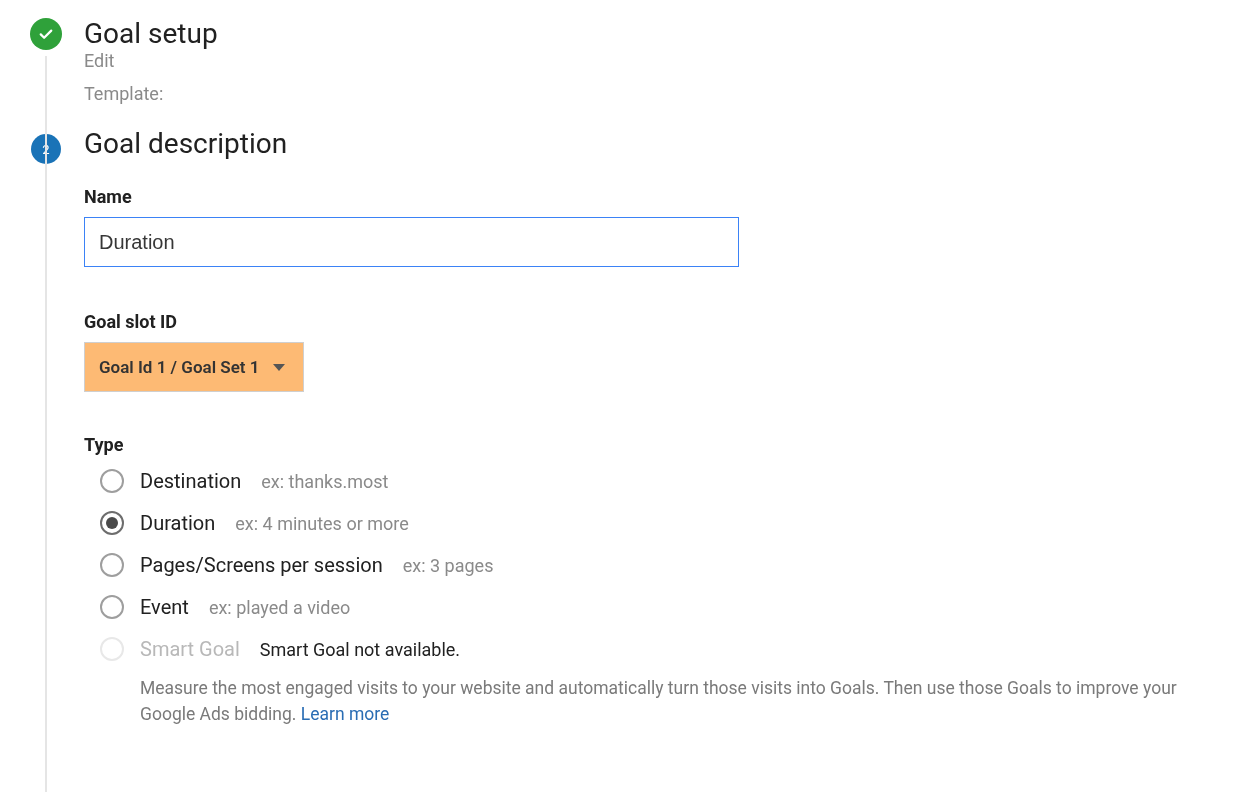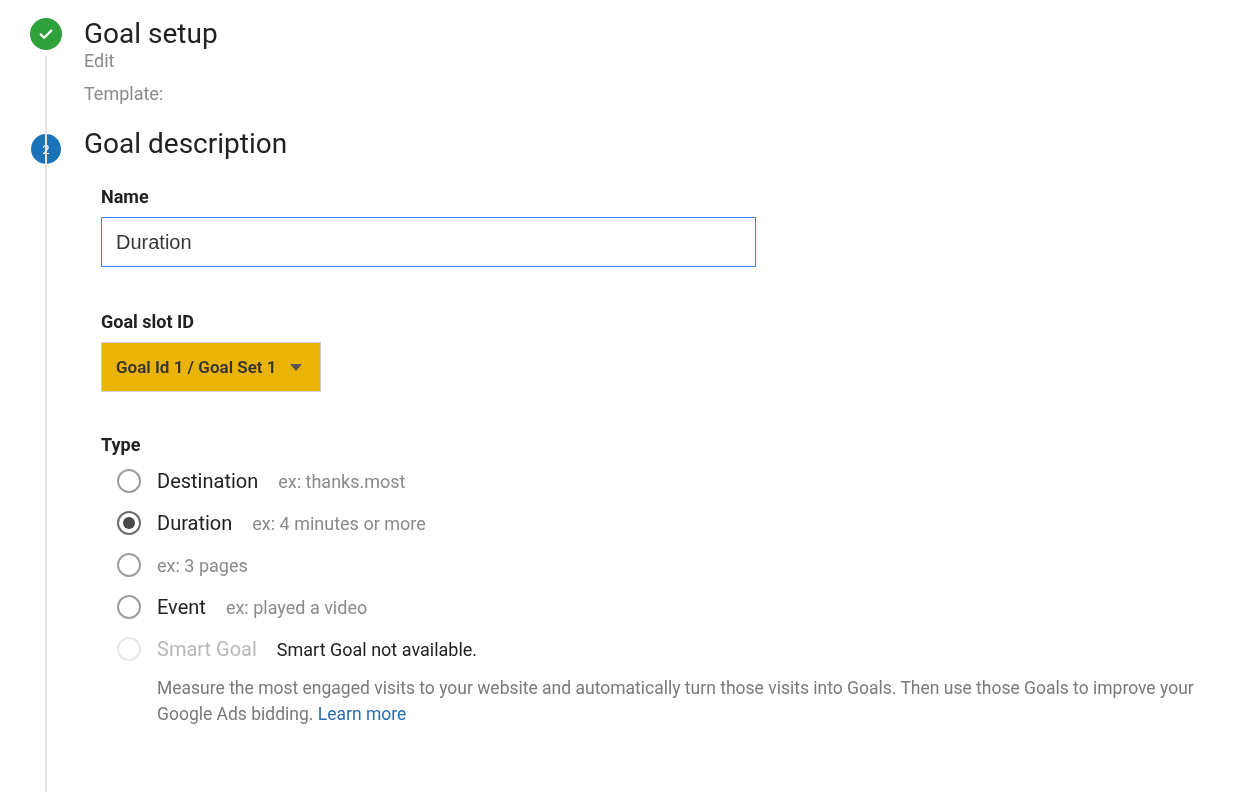--- a/index.html
+++ b/index.html
@@ -64,21 +64,21 @@
     color: #8a8a8a;
     cursor: pointer;
     user-select: none;
   }
   .subtitle {
     font-size: 18px;
     color: #8a8a8a;
     margin-top: 12px;
   }
   .body {
-    margin-left: 71px;
+    margin-left: 54px;
   }
   .label {
     font-size: 18px;
     font-weight: 700;
     color: #212121;
     margin-top: 22px;
   }
   .name-input {
     width: 655px;
     height: 50px;
@@ -92,21 +92,21 @@
     caret-color: #000;
   }
   .label-slot { margin-top: 44px; }
   .slot-dd {
     margin-top: 10px;
     display: inline-flex;
     align-items: center;
     height: 50px;
     padding: 0 18px 0 14px;
     border: 1px solid #cfcfcf;
-    background: #eab308;
+    background: #fdba74;
     cursor: pointer;
     user-select: none;
   }
   .slot-dd .dd-text {
     font-size: 17px;
     font-weight: 600;
     color: #333;
     margin-right: 14px;
   }
   .slot-dd .caret {
@@ -222,20 +222,21 @@
       <div class="type-row">
         <div class="radio selected">
             <div class="dot"></div>
           </div>
         <span class="type-label">Duration</span>
         <span class="type-ex">ex: 4 minutes or more</span>
       </div>
 
       <div class="type-row">
         <div class="radio"></div>
+        <span class="type-label">Pages/Screens per session</span>
         <span class="type-ex">ex: 3 pages</span>
       </div>
 
       <div class="type-row">
         <div class="radio"></div>
         <span class="type-label">Event</span>
         <span class="type-ex">ex: played a video</span>
       </div>
 
       <div class="type-row">

